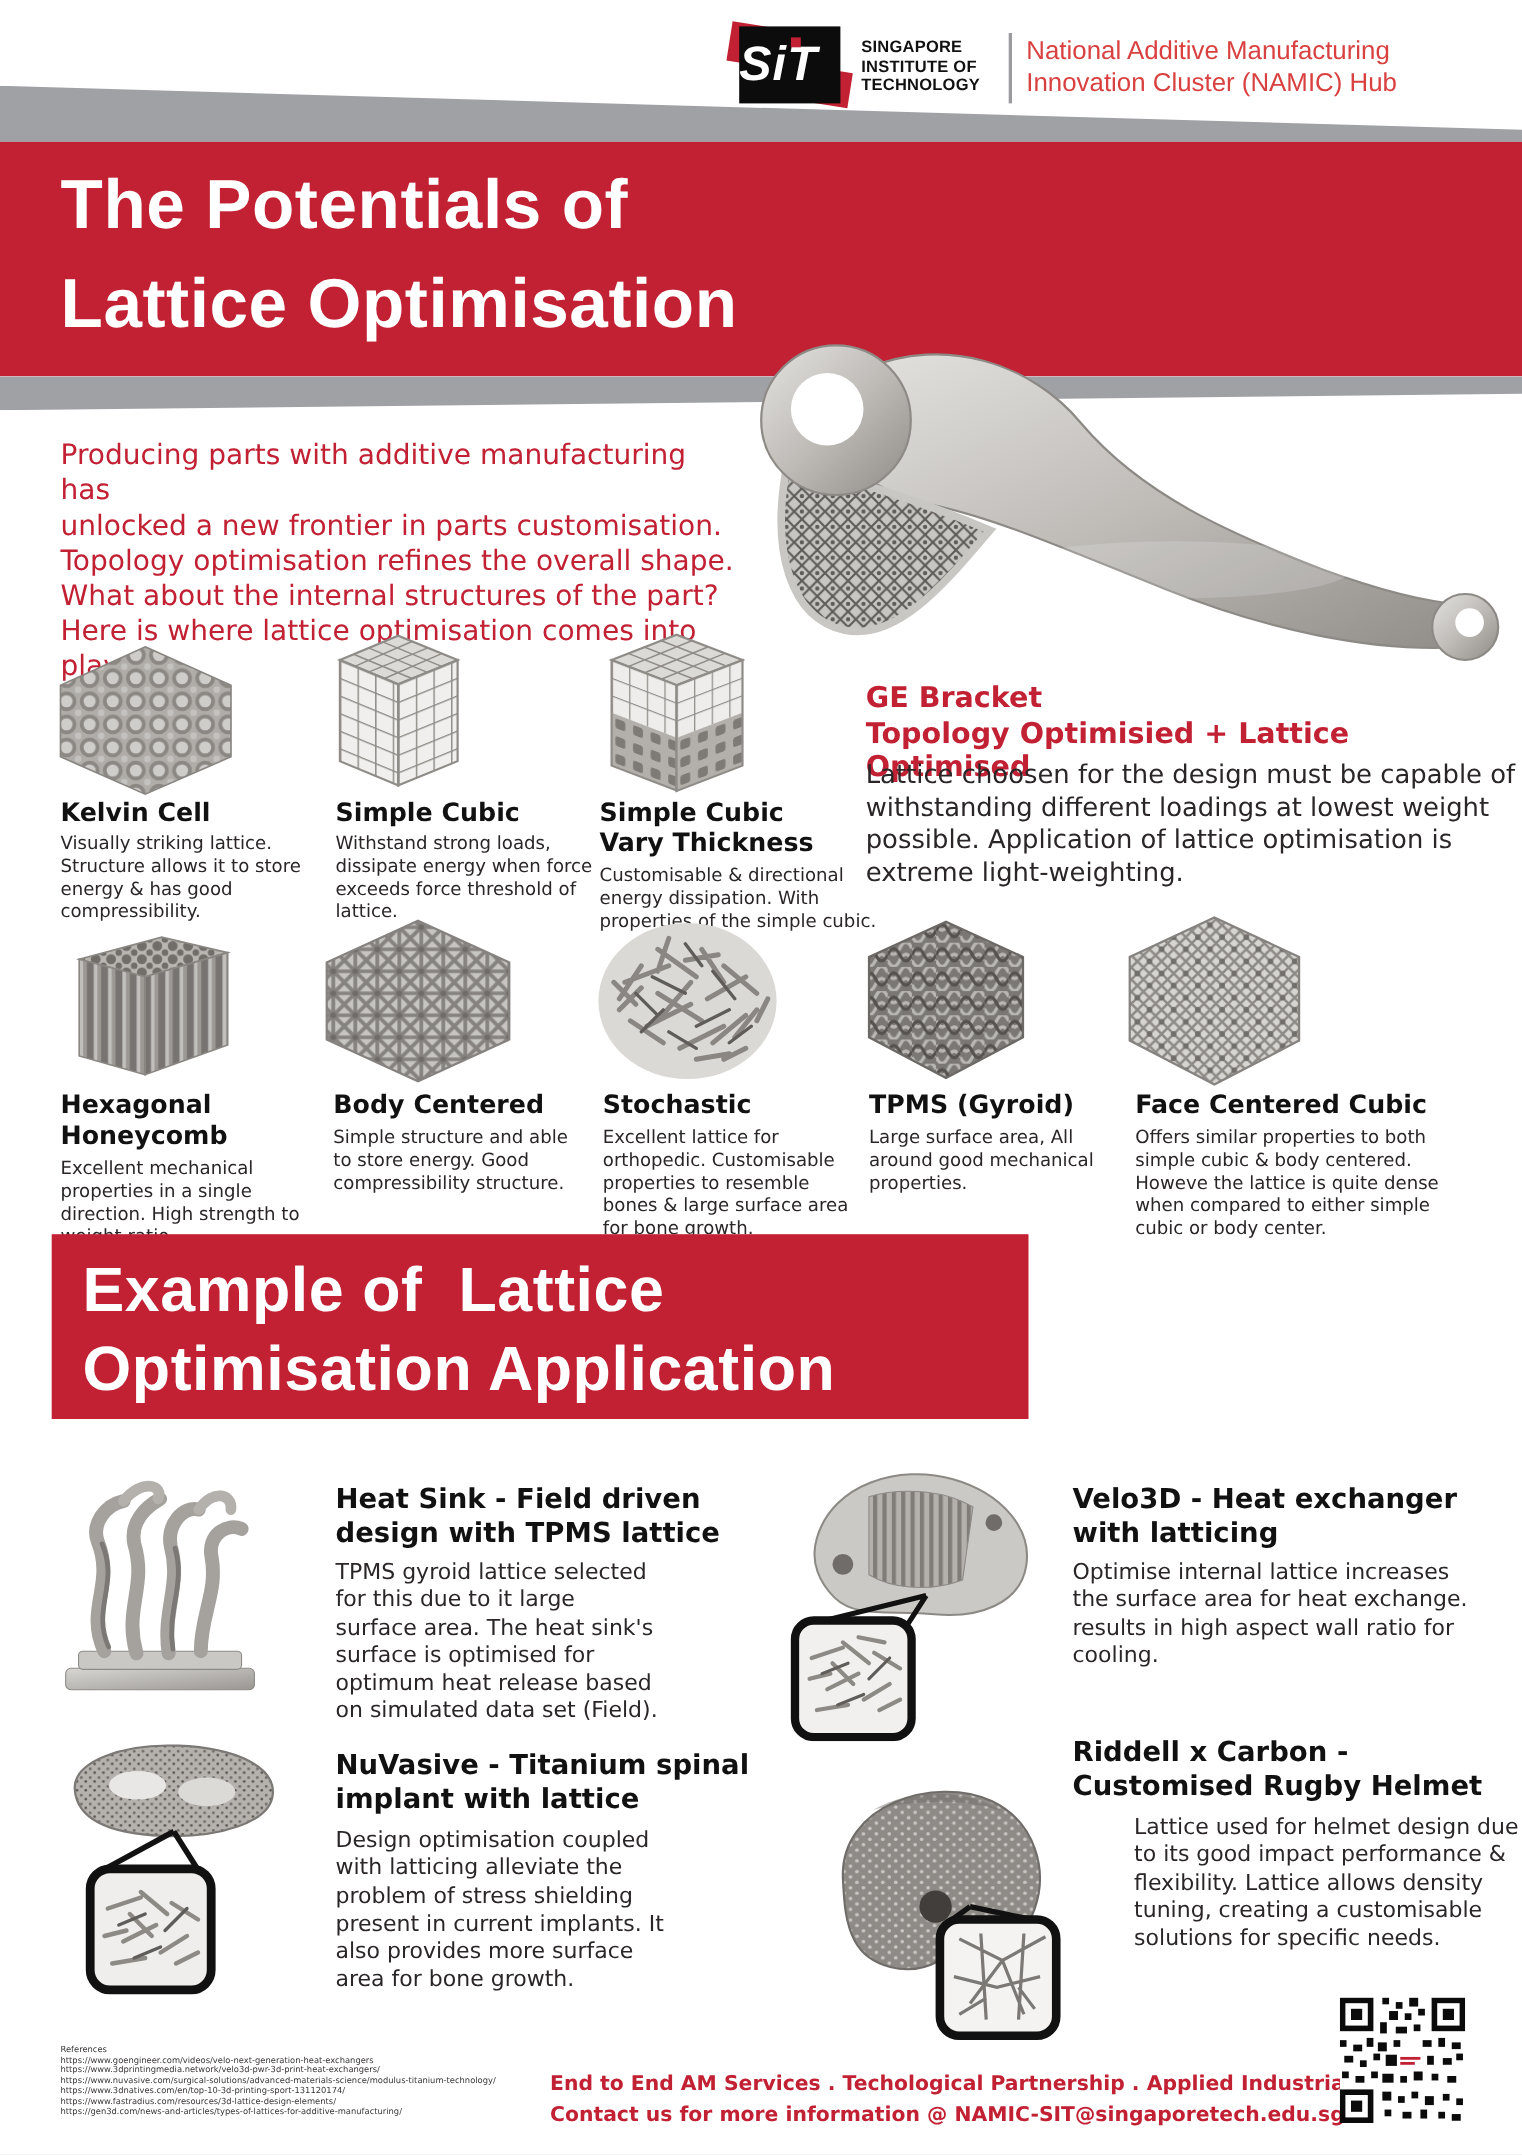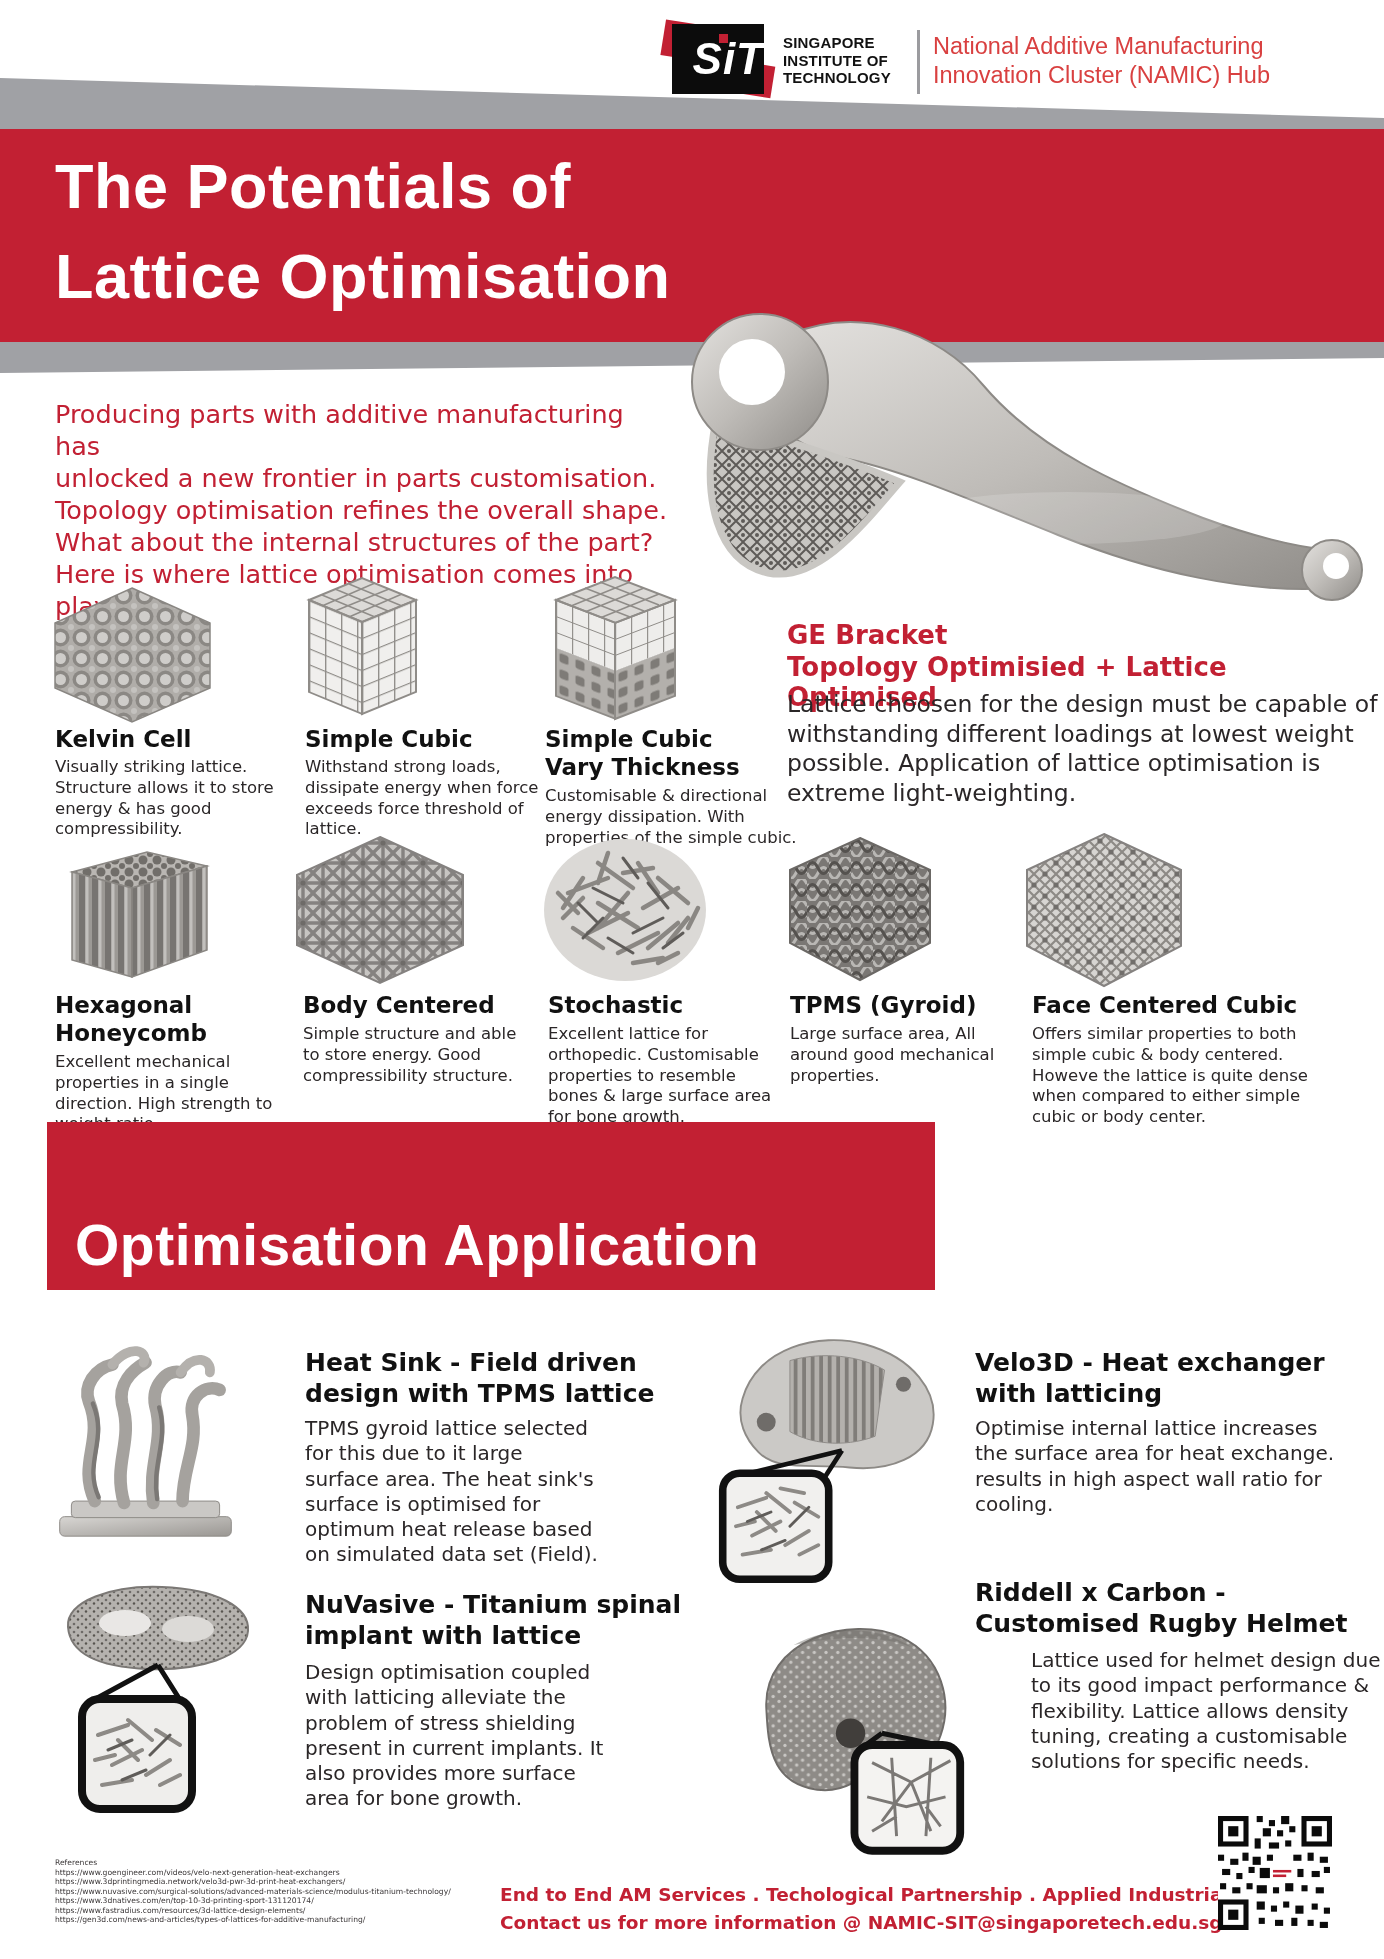--- a/index.html
+++ b/index.html
@@ -30,21 +30,21 @@
 <body>
 
 <div id="poster">
 
   <div class="abs" style="left:0;top:0;width:1384px;height:129px;background:var(--gray);clip-path:polygon(0 78px,1384px 118px,1384px 129px,0 129px);"></div>
 
   <div class="abs" style="left:655px;top:18px;width:725px;height:92px;">
     <div class="abs" style="left:8px;top:4px;width:112px;height:80px;">
       <div class="abs" style="left:0;top:0;width:36px;height:36px;background:var(--red);transform:rotate(9deg);"></div>
       <div class="abs" style="left:78px;top:42px;width:32px;height:32px;background:var(--red);transform:rotate(9deg);"></div>
-      <div class="abs" style="left:9px;top:2px;width:92px;height:70px;background:#0c0c0c;display:flex;align-items:center;justify-content:flex-end;">
+      <div class="abs" style="left:9px;top:2px;width:92px;height:70px;background:#0c0c0c;display:flex;align-items:center;justify-content:flex-start;">
         <span style="color:#fff;font-weight:bold;font-style:italic;font-size:44px;letter-spacing:1px;">SiT</span>
         <span class="abs" style="left:47px;top:10px;width:9px;height:9px;background:var(--red);"></span>
       </div>
     </div>
     <div class="abs sit-name pre" style="left:128px;top:16px;width:140px;">SINGAPORE
 INSTITUTE OF
 TECHNOLOGY</div>
     <div class="abs" style="left:262px;top:12px;width:3px;height:64px;background:#9b9b9f;"></div>
     <div class="abs namic pre" style="left:278px;top:14px;width:450px;">National Additive Manufacturing
 Innovation Cluster (NAMIC) Hub</div>
@@ -277,20 +277,21 @@
 properties.</div>
 
   <div class="abs lat-name" style="left:1032px;top:992px;">Face Centered Cubic</div>
   <div class="abs lat-desc pre" style="left:1032px;top:1024px;width:335px;">Offers similar properties to both
 simple cubic &amp; body centered.
 Howeve the lattice is quite dense
 when compared to either simple
 cubic or body center.</div>
 
   <div class="abs" style="left:47px;top:1122px;width:888px;height:168px;background:var(--red);"></div>
+  <div class="abs banner2-line prew" style="left:75px;top:1140px;">Example of  Lattice</div>
   <div class="abs banner2-line prew" style="left:75px;top:1212px;">Optimisation Application</div>
 
   <div class="abs" style="left:48px;top:1325px;width:195px;height:240px;">
     <svg viewBox="0 0 200 245" width="195" height="240">
       <defs>
           <linearGradient id="hsg" x1="0" y1="0" x2="1" y2="1">
         <stop offset="0" stop-color="#d8d6d3"></stop>
             <stop offset="1" stop-color="#9a9793"></stop>
       </linearGradient>
         </defs>

